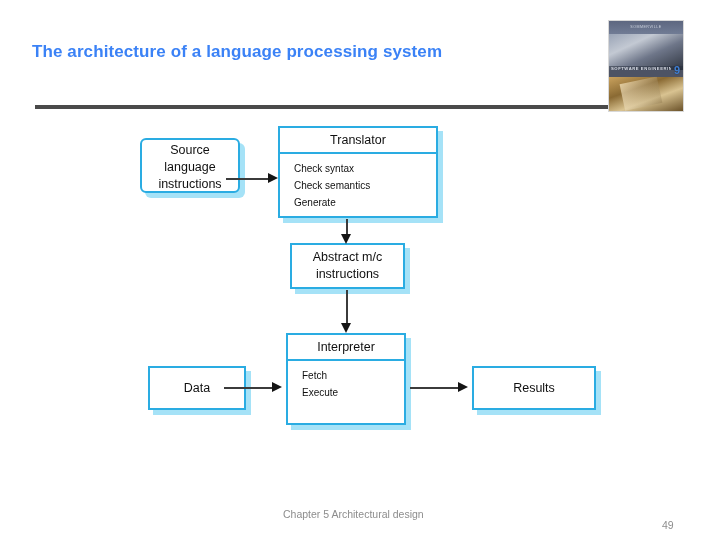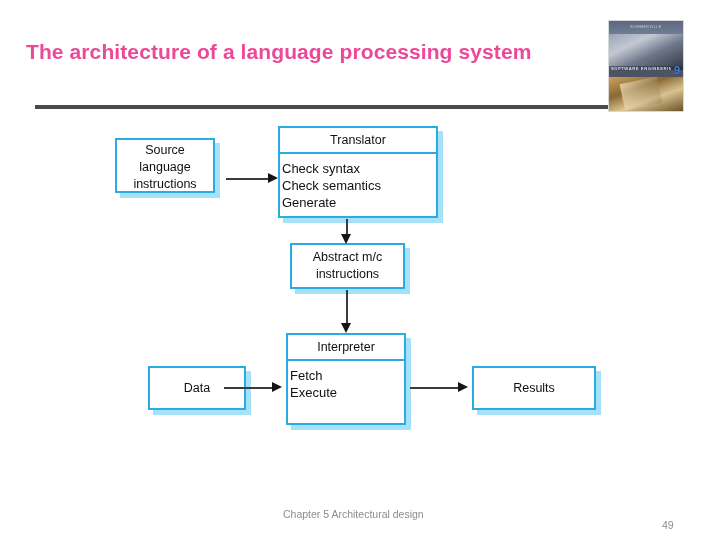--- a/index.html
+++ b/index.html
@@ -10,26 +10,26 @@
     overflow:hidden;
     position:relative;
   }
 
   
   #slide{position:absolute;inset:0;background:#fff;}
 
   
   #slide-title{
     position:absolute;
-    left:26px; top:37px;
+    left:32px; top:37px;
     width:540px;
-    font-size:21px;
+    font-size:17px;
     font-weight:bold;
     line-height:29px;
-    color:#ec4899;
+    color:#3b82f6;
     letter-spacing:.1px;
   }
   #title-rule{
     position:absolute;
     left:35px; top:105px;
     width:573px; height:4px;
     background:#4a4a4a;
   }
 
   
@@ -112,27 +112,27 @@
     color:#101010;
     font-size:12.5px;
     line-height:17px;
     padding:2px 4px;
   }
   .node .body-left{
     flex:1;
     display:flex;flex-direction:column;justify-content:flex-start;
     text-align:left;
     color:#101010;
-    font-size:13px;
+    font-size:10px;
     line-height:17px;
-    padding:6px 0 4px 2px;
-  }
-
-  
-  #node-source     {left:115px; top:20px;  width:100px; height:55px;}
+    padding:6px 0 4px 14px;
+  }
+
+  
+  #node-source     {left:140px; top:20px;  width:100px; height:55px;border-radius:6px;}
   #node-translator {left:278px; top:8px;   width:160px; height:92px;}
   #node-abstract   {left:290px; top:125px; width:115px; height:46px;}
   #node-interpreter{left:286px; top:215px; width:120px; height:92px;}
   #node-data       {left:124px; top:248px; width:98px;  height:44px;margin-left:24px;}
   #node-results    {left:472px; top:248px; width:124px; height:44px;}
 
   
   .arrow{position:absolute;}
   .arrow .ln-h{position:absolute;height:1.6px;background:#3b3b3b;top:0;left:0;}
   .arrow .ln-v{position:absolute;width:1.6px;background:#3b3b3b;top:0;left:0;}

